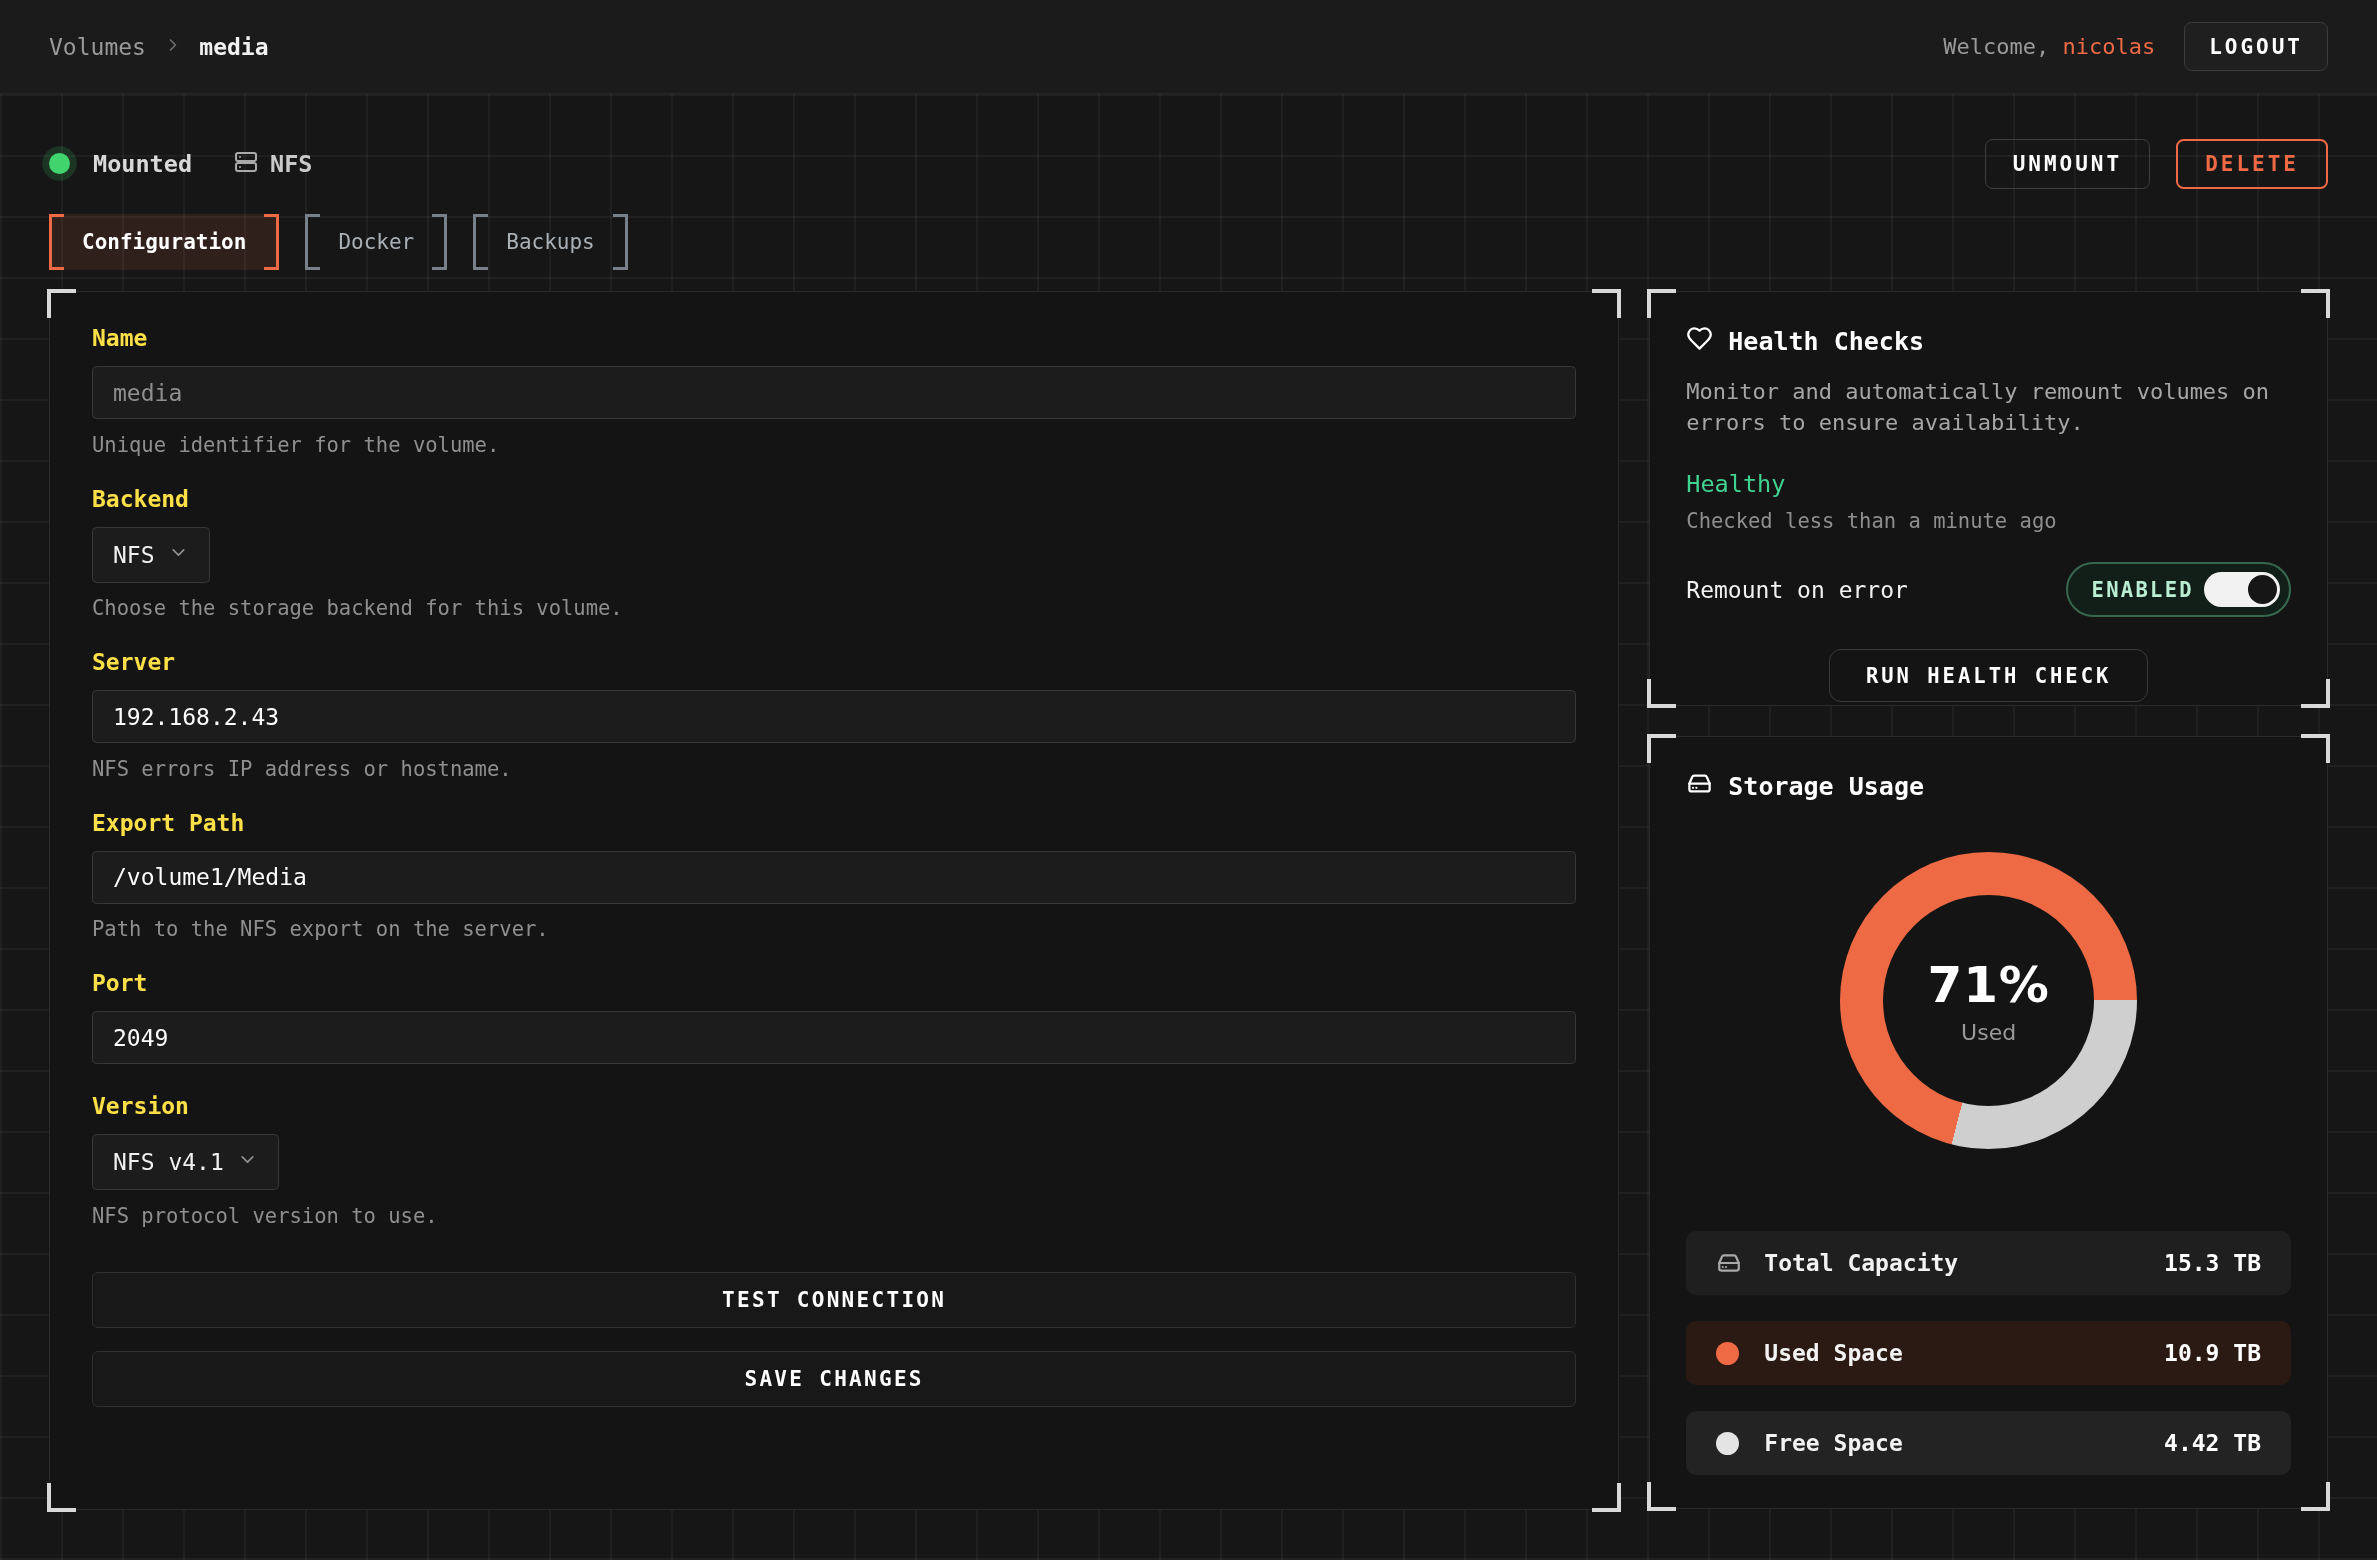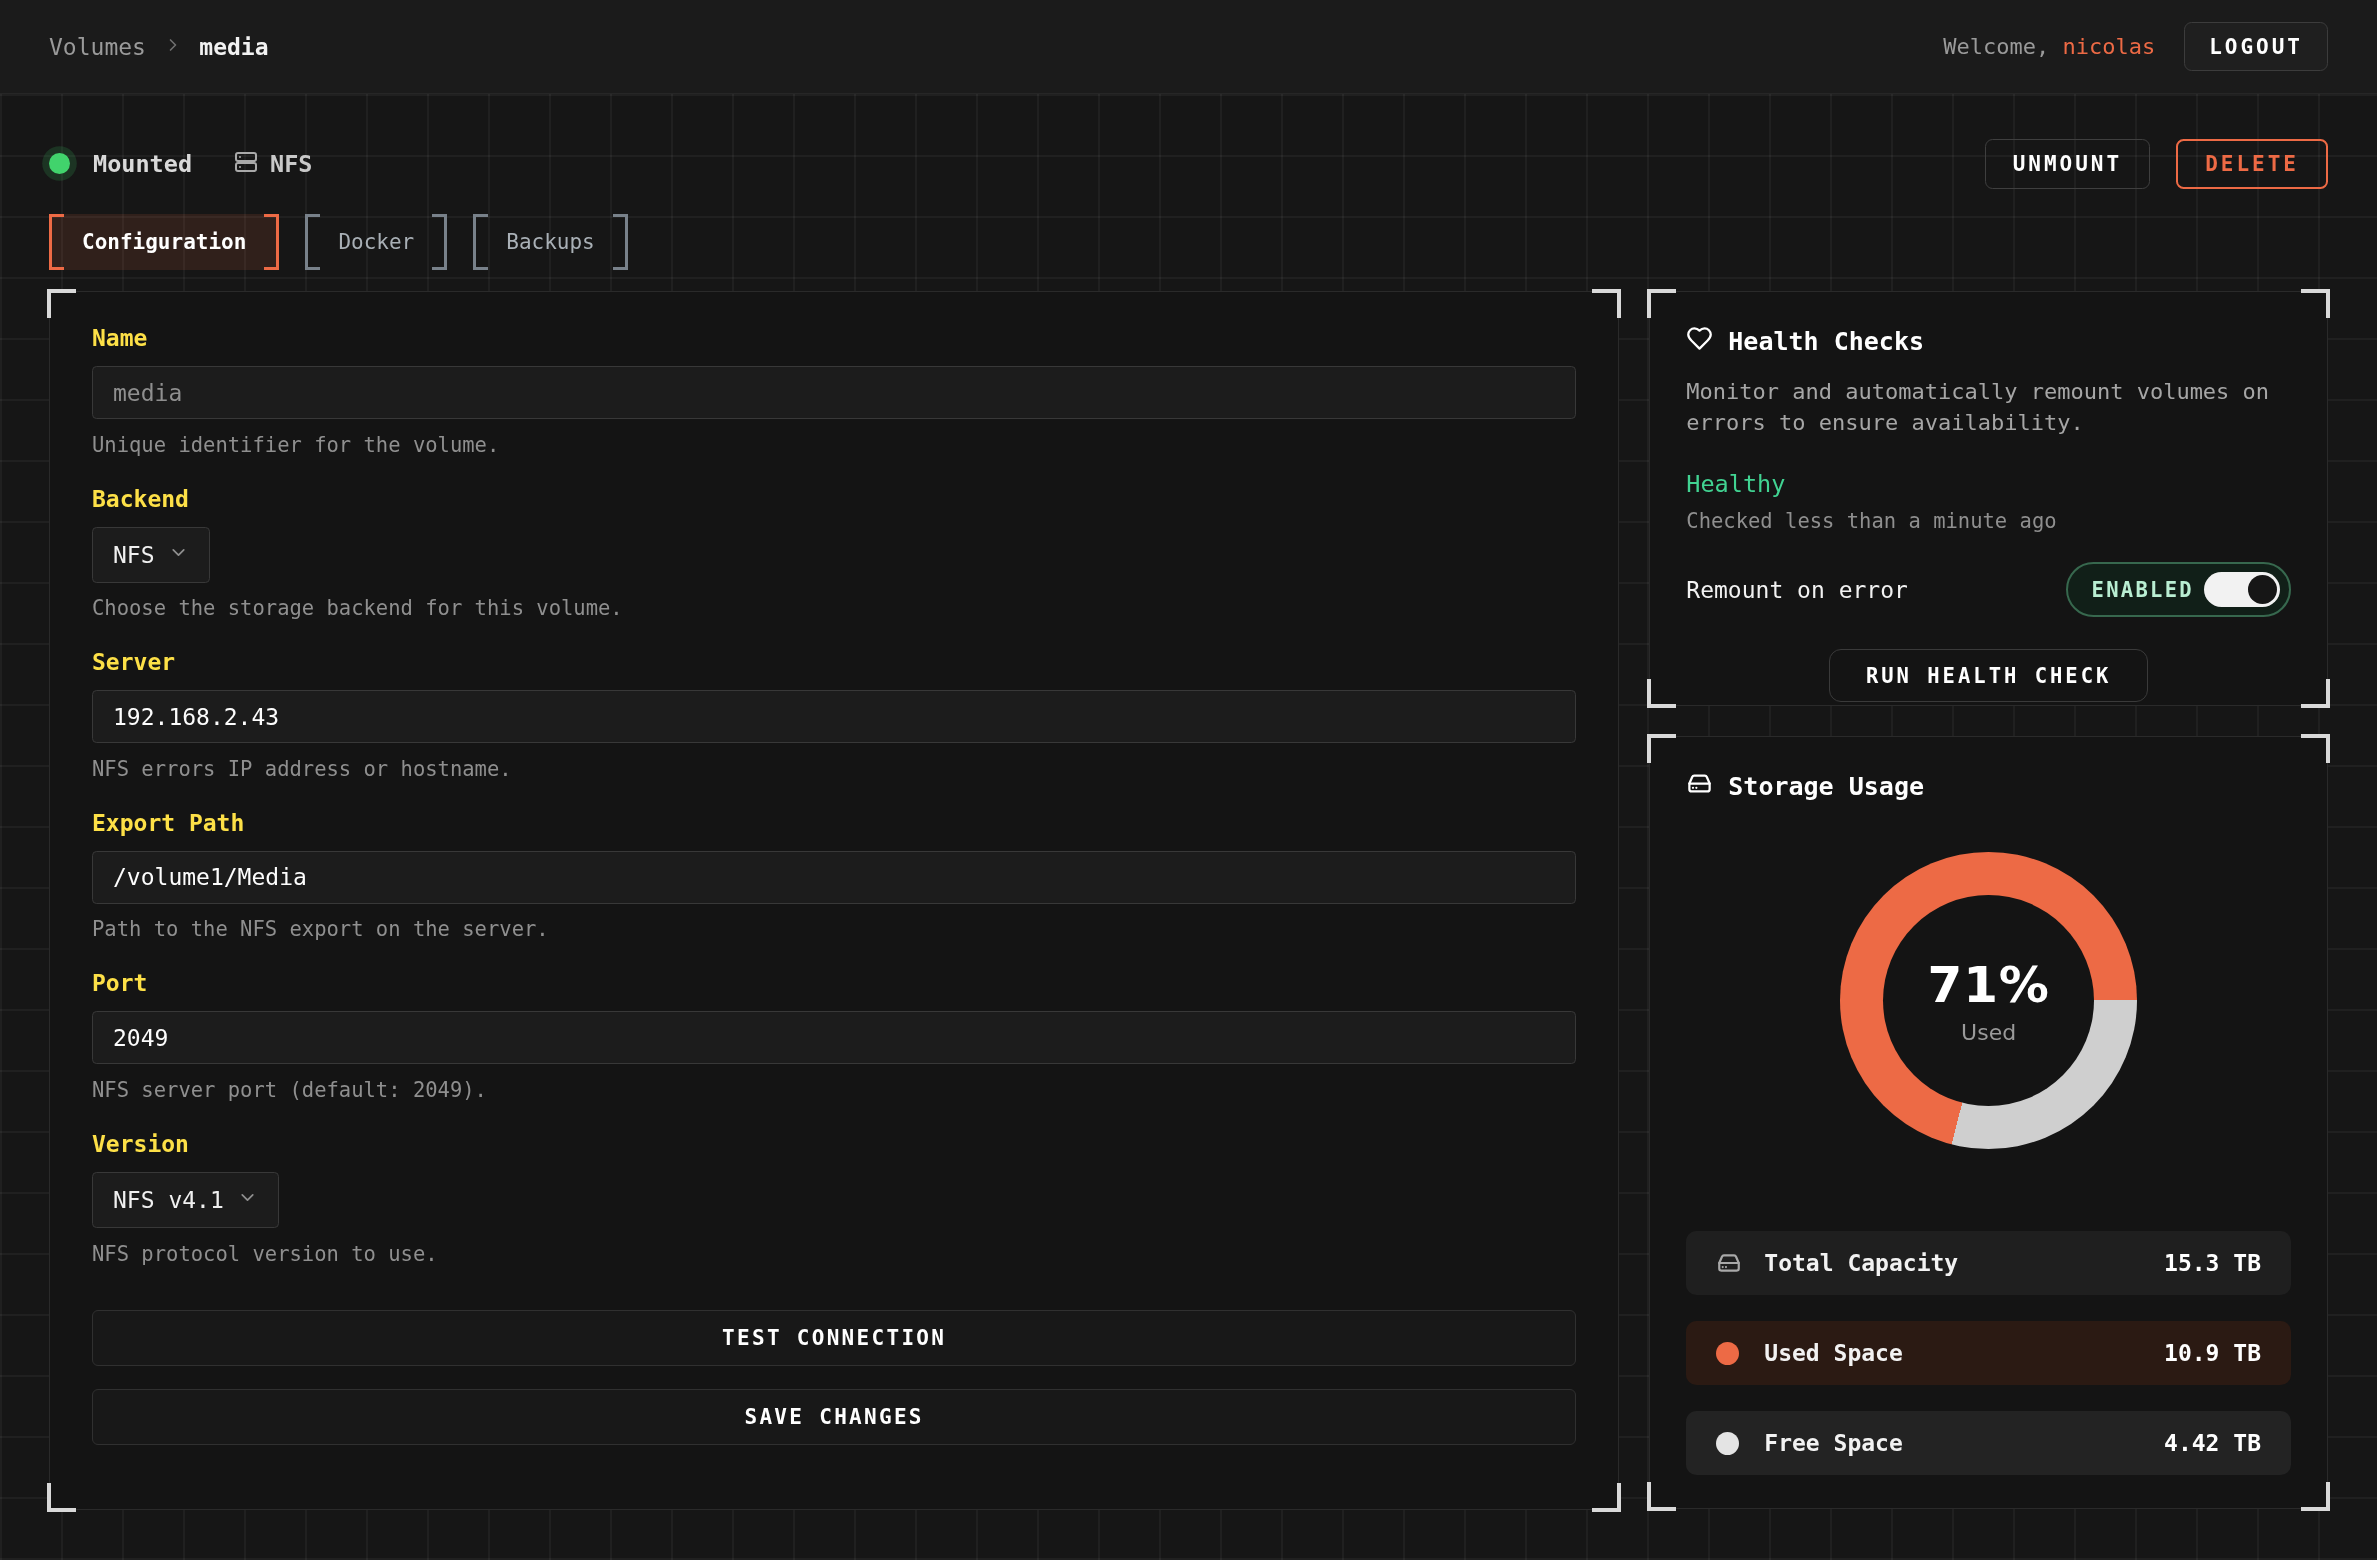--- a/index.html
+++ b/index.html
@@ -222,21 +222,20 @@
 
       <div class="fgroup">
         <div class="flabel">Export Path</div>
         <input class="finput" value="/volume1/Media" style="">
         <div class="fhelp">Path to the NFS export on the server.</div>
       </div>
 
       <div class="fgroup">
         <div class="flabel">Port</div>
         <input class="finput" value="2049" style="">
-        <div class="fhelp">NFS server port (default: 2049).</div>
       </div>
 
       <div class="fgroup">
         <div class="flabel">Version</div>
         <div class="fselect">
           <span>NFS v4.1</span>
           <span>
             <svg width="21" height="21" viewBox="0 0 24 24" fill="none" stroke="currentColor" stroke-width="2" stroke-linecap="round" stroke-linejoin="round">
                 <polyline points="6 9 12 15 18 9"></polyline>
               </svg>

